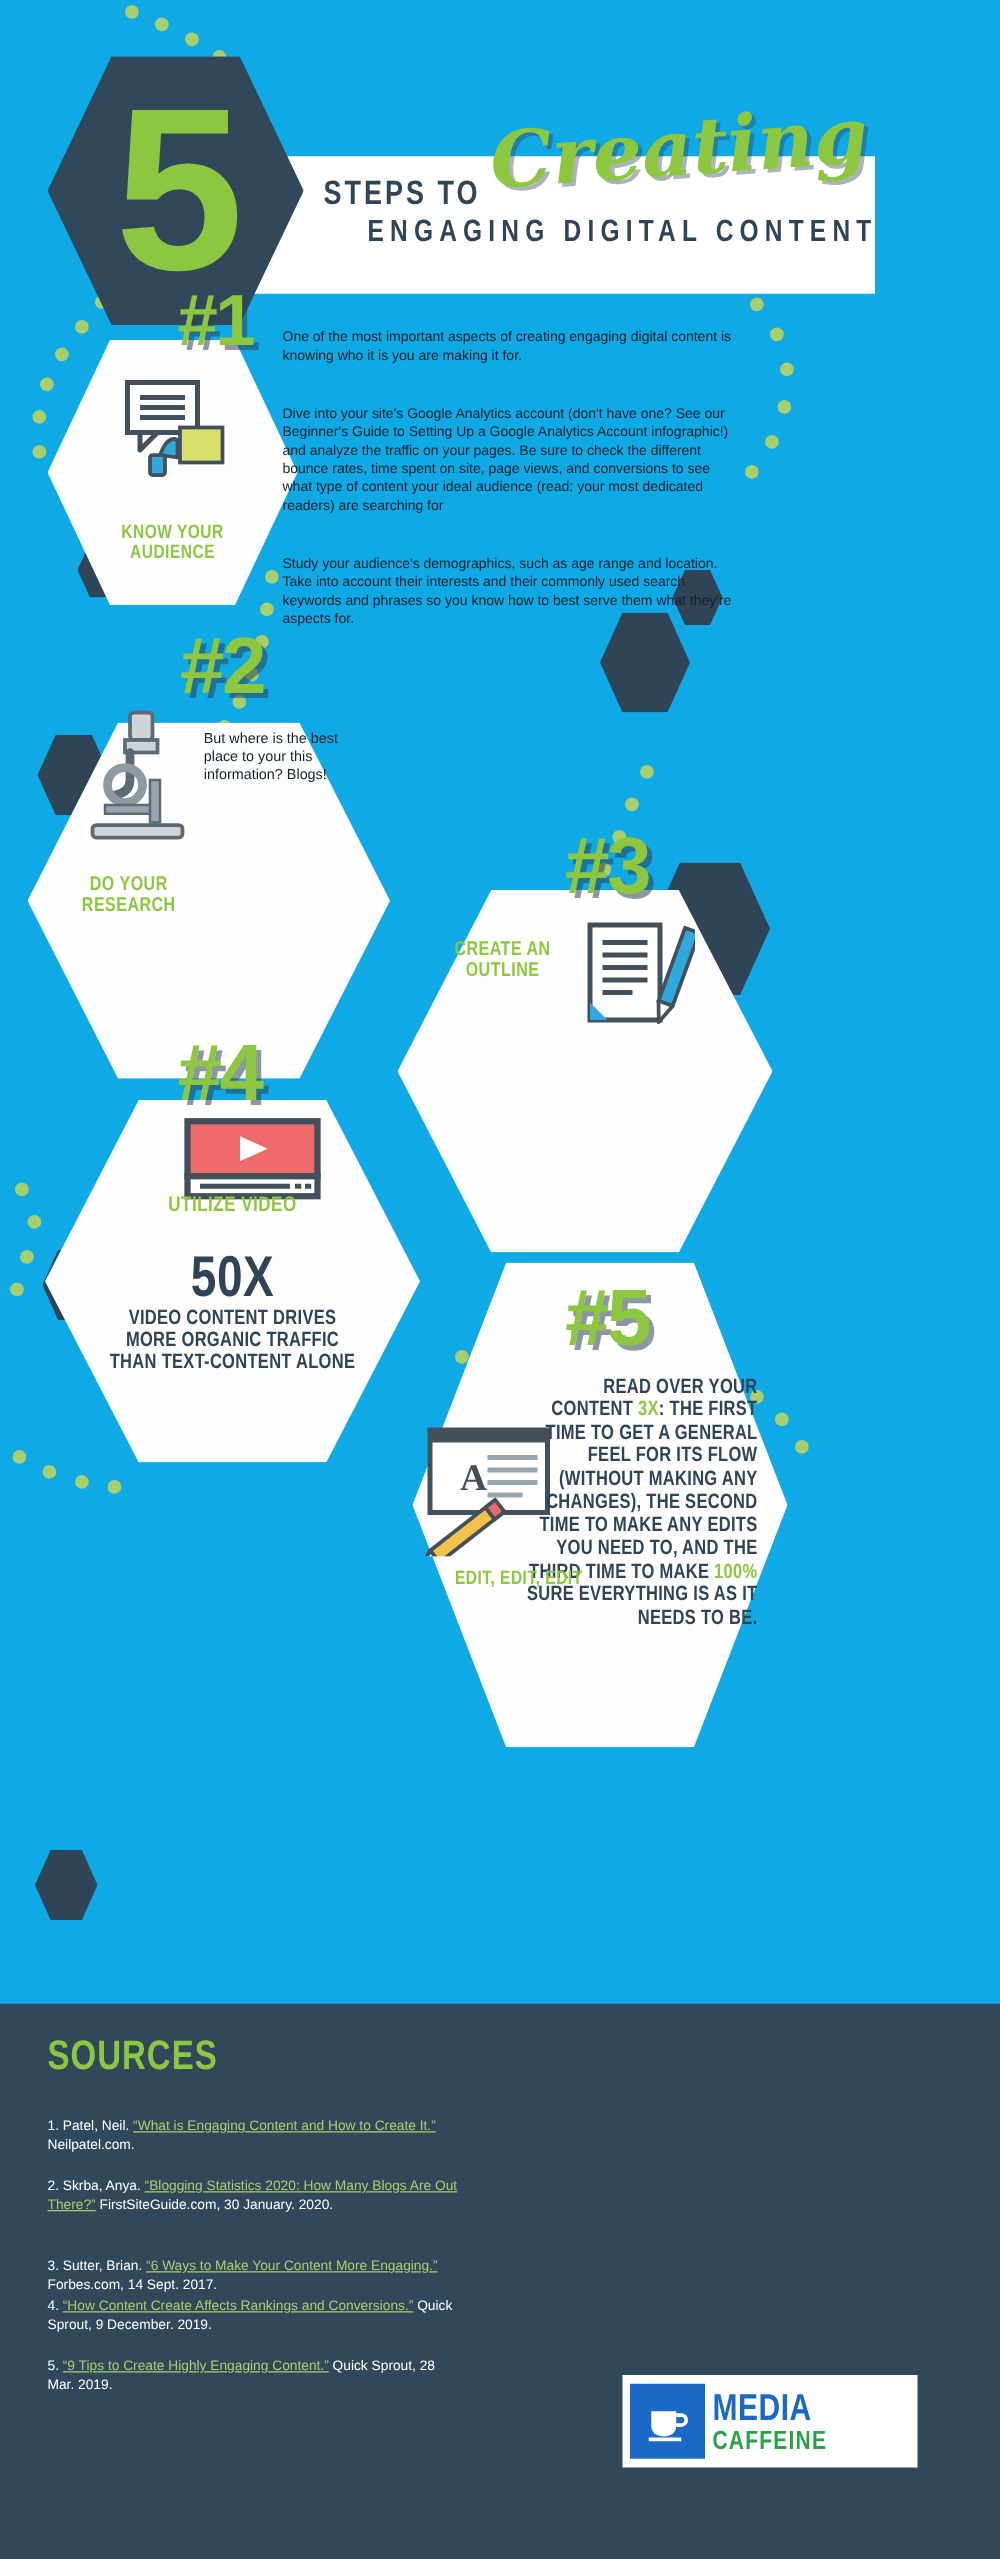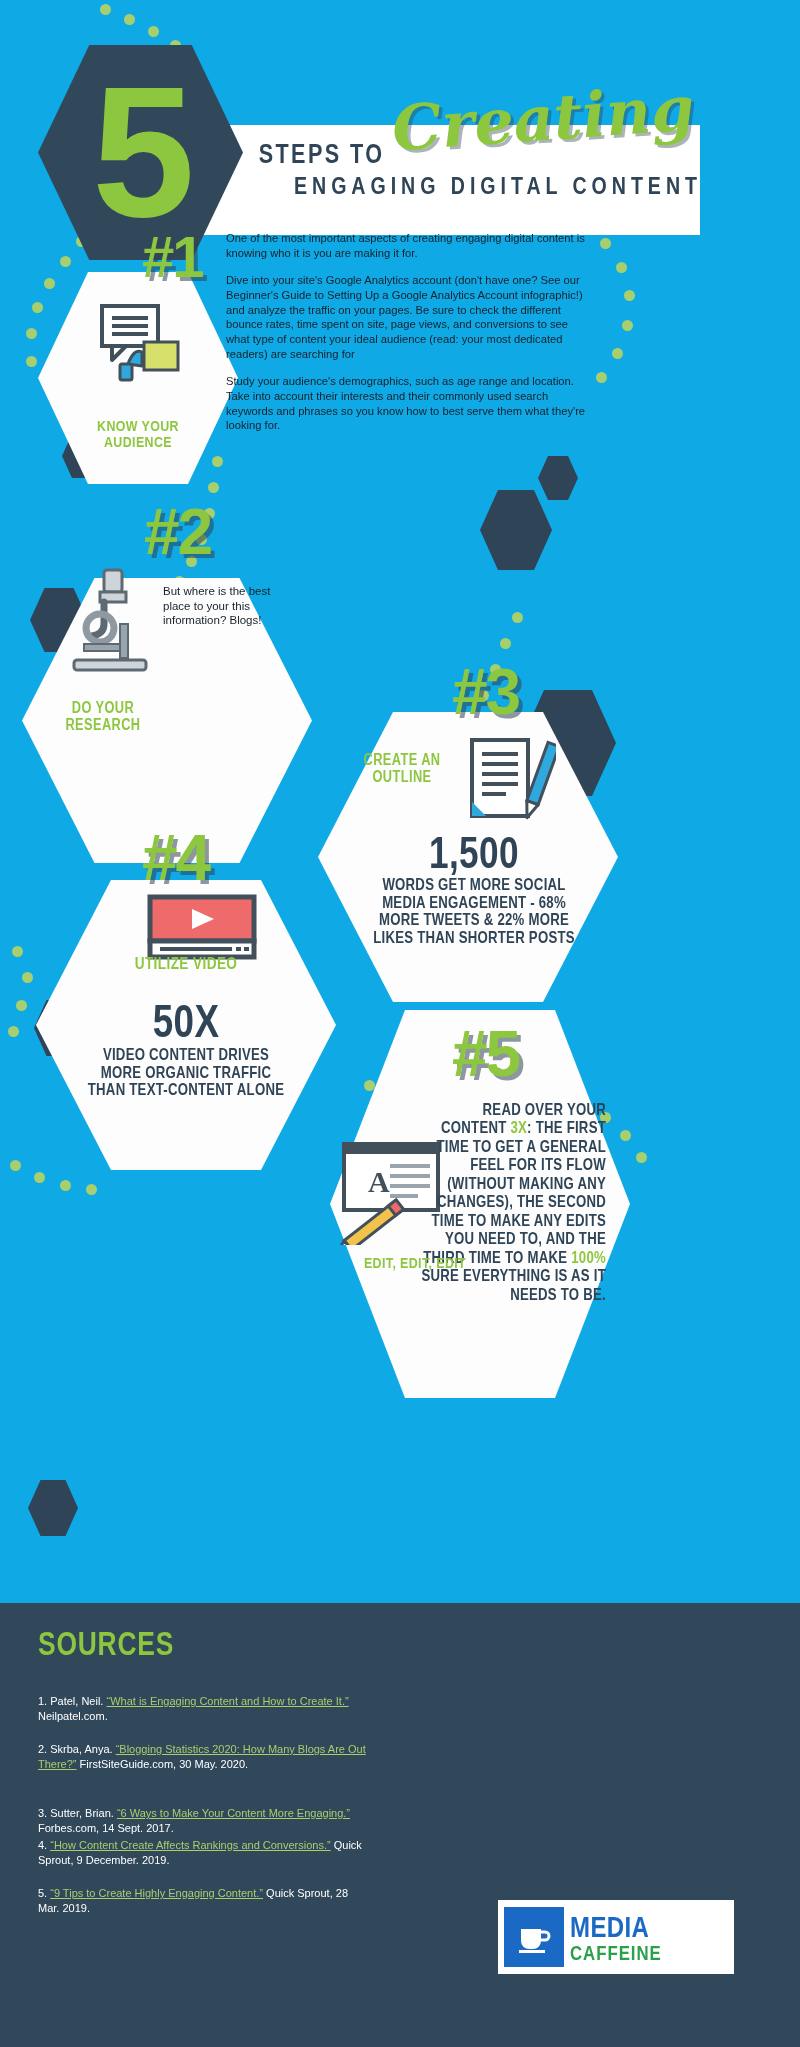--- a/index.html
+++ b/index.html
@@ -97,21 +97,21 @@
   #header-sub {
     position: absolute; left: 243px; top: 172px;
     font-size: 24.5px; letter-spacing: 6.2px; color: #2f4456; font-weight: bold;
   }
 
   
   #s1-hex { left: 38px; top: 272px; width: 200px; height: 212px; }
   #s1-num { left: 142px; top: 228px; font-size: 58px; }
   #s1-label { position: absolute; left: 48px; top: 418px; width: 180px; text-align: center; font-size: 15.5px; }
   #s1-text { position: absolute; left: 226px; top: 231px; width: 360px; }
-  #s1-text p { margin-bottom: 13px; }
+  #s1-text p { margin-bottom: 13px; margin-top: 32px; }
 
   
   #s1-icon { position: absolute; left: 88px; top: 300px; width: 102px; height: 82px; }
 
   
   #s2-hex { left: 22px; top: 578px; width: 290px; height: 285px; }
   #s2-num { left: 144px; top: 500px; font-size: 64px; }
   #s2-label { position: absolute; left: 38px; top: 700px; width: 130px; text-align: center; font-size: 16px; }
   #s2-lead { position: absolute; left: 163px; top: 584px; width: 122px; color: #16212b; font-size: 11.5px; line-height: 1.28; }
   #s2-stat { position: absolute; left: 163px; top: 620px; width: 152px; }
@@ -281,21 +281,21 @@
     <path d="M40 64 q6-16 14-12 l0 14 z" fill="#2ea8dd" stroke="#42505c" stroke-width="3" stroke-linejoin="round"></path>
     <rect x="32" y="64" width="12" height="16" rx="2" fill="#2ea8dd" stroke="#42505c" stroke-width="3"></rect>
   </svg>
 
   <div class="numtag" id="s1-num">#1</div>
   <div class="steplabel cond" id="s1-label">KNOW YOUR AUDIENCE</div>
 
   <div id="s1-text">
     <p class="para">One of the most important aspects of creating engaging digital content is knowing who it is you are making it for.</p>
     <p class="para">Dive into your site's Google Analytics account (don't have one? See our Beginner's Guide to Setting Up a Google Analytics Account infographic!) and analyze the traffic on your pages. Be sure to check the different bounce rates, time spent on site, page views, and conversions to see what type of content your ideal audience (read: your most dedicated readers) are searching for</p>
-    <p class="para">Study your audience's demographics, such as age range and location. Take into account their interests and their commonly used search keywords and phrases so you know how to best serve them what they're looking for.</p>
+    <p class="para">Study your audience's demographics, such as age range and location. Take into account their interests and their commonly used search keywords and phrases so you know how to best serve them what they're aspects for.</p>
   </div>
 
   <div class="hex" id="s2-hex"></div>
 
   <svg id="s2-icon" viewBox="0 0 100 115">
     <rect x="44" y="4" width="18" height="22" rx="3" fill="#cfd4d8" stroke="#5d6a74" stroke-width="3"></rect>
     <rect x="40" y="26" width="26" height="10" fill="#cfd4d8" stroke="#5d6a74" stroke-width="3"></rect>
     <path d="M44 36 L44 58 q0 10 -12 12" fill="none" stroke="#5d6a74" stroke-width="7" stroke-linecap="round"></path>
     <circle cx="40" cy="62" r="14" fill="none" stroke="#8e99a2" stroke-width="7"></circle>
     <rect x="24" y="78" width="42" height="7" fill="#9aa4ac" stroke="#5d6a74" stroke-width="2"></rect>
@@ -318,24 +318,20 @@
     <rect x="18" y="56" width="24" height="4" fill="#42505c"></rect>
     <path d="M8 80 L8 66 L22 80 Z" fill="#2ea8dd"></path>
     <g transform="rotate(20 76 46)">
       <rect x="70" y="6" width="12" height="62" fill="#2ea8dd" stroke="#42505c" stroke-width="3"></rect>
       <path d="M70 68 L76 84 L82 68 Z" fill="#fff" stroke="#42505c" stroke-width="3" stroke-linejoin="round"></path>
     </g>
   </svg>
 
   <div class="numtag" id="s3-num">#3</div>
   <div class="steplabel cond" id="s3-label">CREATE AN OUTLINE</div>
-  <div id="s3-stat">
-    <div class="stat-head big cond">1,500</div>
-    <div class="stat-body small cond">WORDS GET MORE SOCIAL MEDIA ENGAGEMENT - 68% MORE TWEETS &amp; 22% MORE LIKES THAN SHORTER POSTS</div>
-  </div>
 
   <div class="hex" id="s4-hex"></div>
 
   <svg id="s4-icon" viewBox="0 0 112 70">
     <rect x="4" y="4" width="104" height="44" fill="#ef6a6a" stroke="#42505c" stroke-width="5"></rect>
     <path d="M46 16 L68 26 L46 36 Z" fill="#fff"></path>
     <rect x="4" y="48" width="104" height="16" fill="#fff" stroke="#42505c" stroke-width="5"></rect>
     <rect x="14" y="54" width="72" height="4" fill="#42505c"></rect>
     <rect x="90" y="54" width="5" height="4" fill="#42505c"></rect>
     <rect x="98" y="54" width="5" height="4" fill="#42505c"></rect>
@@ -375,21 +371,21 @@
 
   <div class="steplabel cond" id="s5-label">EDIT, EDIT, EDIT</div>
 
   <div id="sources-panel"></div>
   <div id="sources-title" class="cond" style="transform-origin:left center;">SOURCES</div>
 
   <div class="src" id="src-1">
     <span>1. Patel, Neil. </span><span class="lk">“What is Engaging Content and How to Create It.”</span><span> Neilpatel.com.</span>
   </div>
   <div class="src" id="src-2">
-    <span>2. Skrba, Anya. </span><span class="lk">“Blogging Statistics 2020: How Many Blogs Are Out There?”</span><span> FirstSiteGuide.com, 30 May. 2020.</span>
+    <span>2. Skrba, Anya. </span><span class="lk">“Blogging Statistics 2020: How Many Blogs Are Out There?”</span><span> FirstSiteGuide.com, 30 January. 2020.</span>
   </div>
   <div class="src" id="src-3">
     <span>3. Sutter, Brian. </span><span class="lk">“6 Ways to Make Your Content More Engaging.”</span><span> Forbes.com, 14 Sept. 2017.</span>
   </div>
   <div class="src" id="src-4">
     <span>4. </span><span class="lk">“How Content Create Affects Rankings and Conversions.”</span><span> Quick Sprout, 9 December. 2019.</span>
   </div>
   <div class="src" id="src-5">
     <span>5. </span><span class="lk">“9 Tips to Create Highly Engaging Content.”</span><span> Quick Sprout, 28 Mar. 2019.</span>
   </div>

